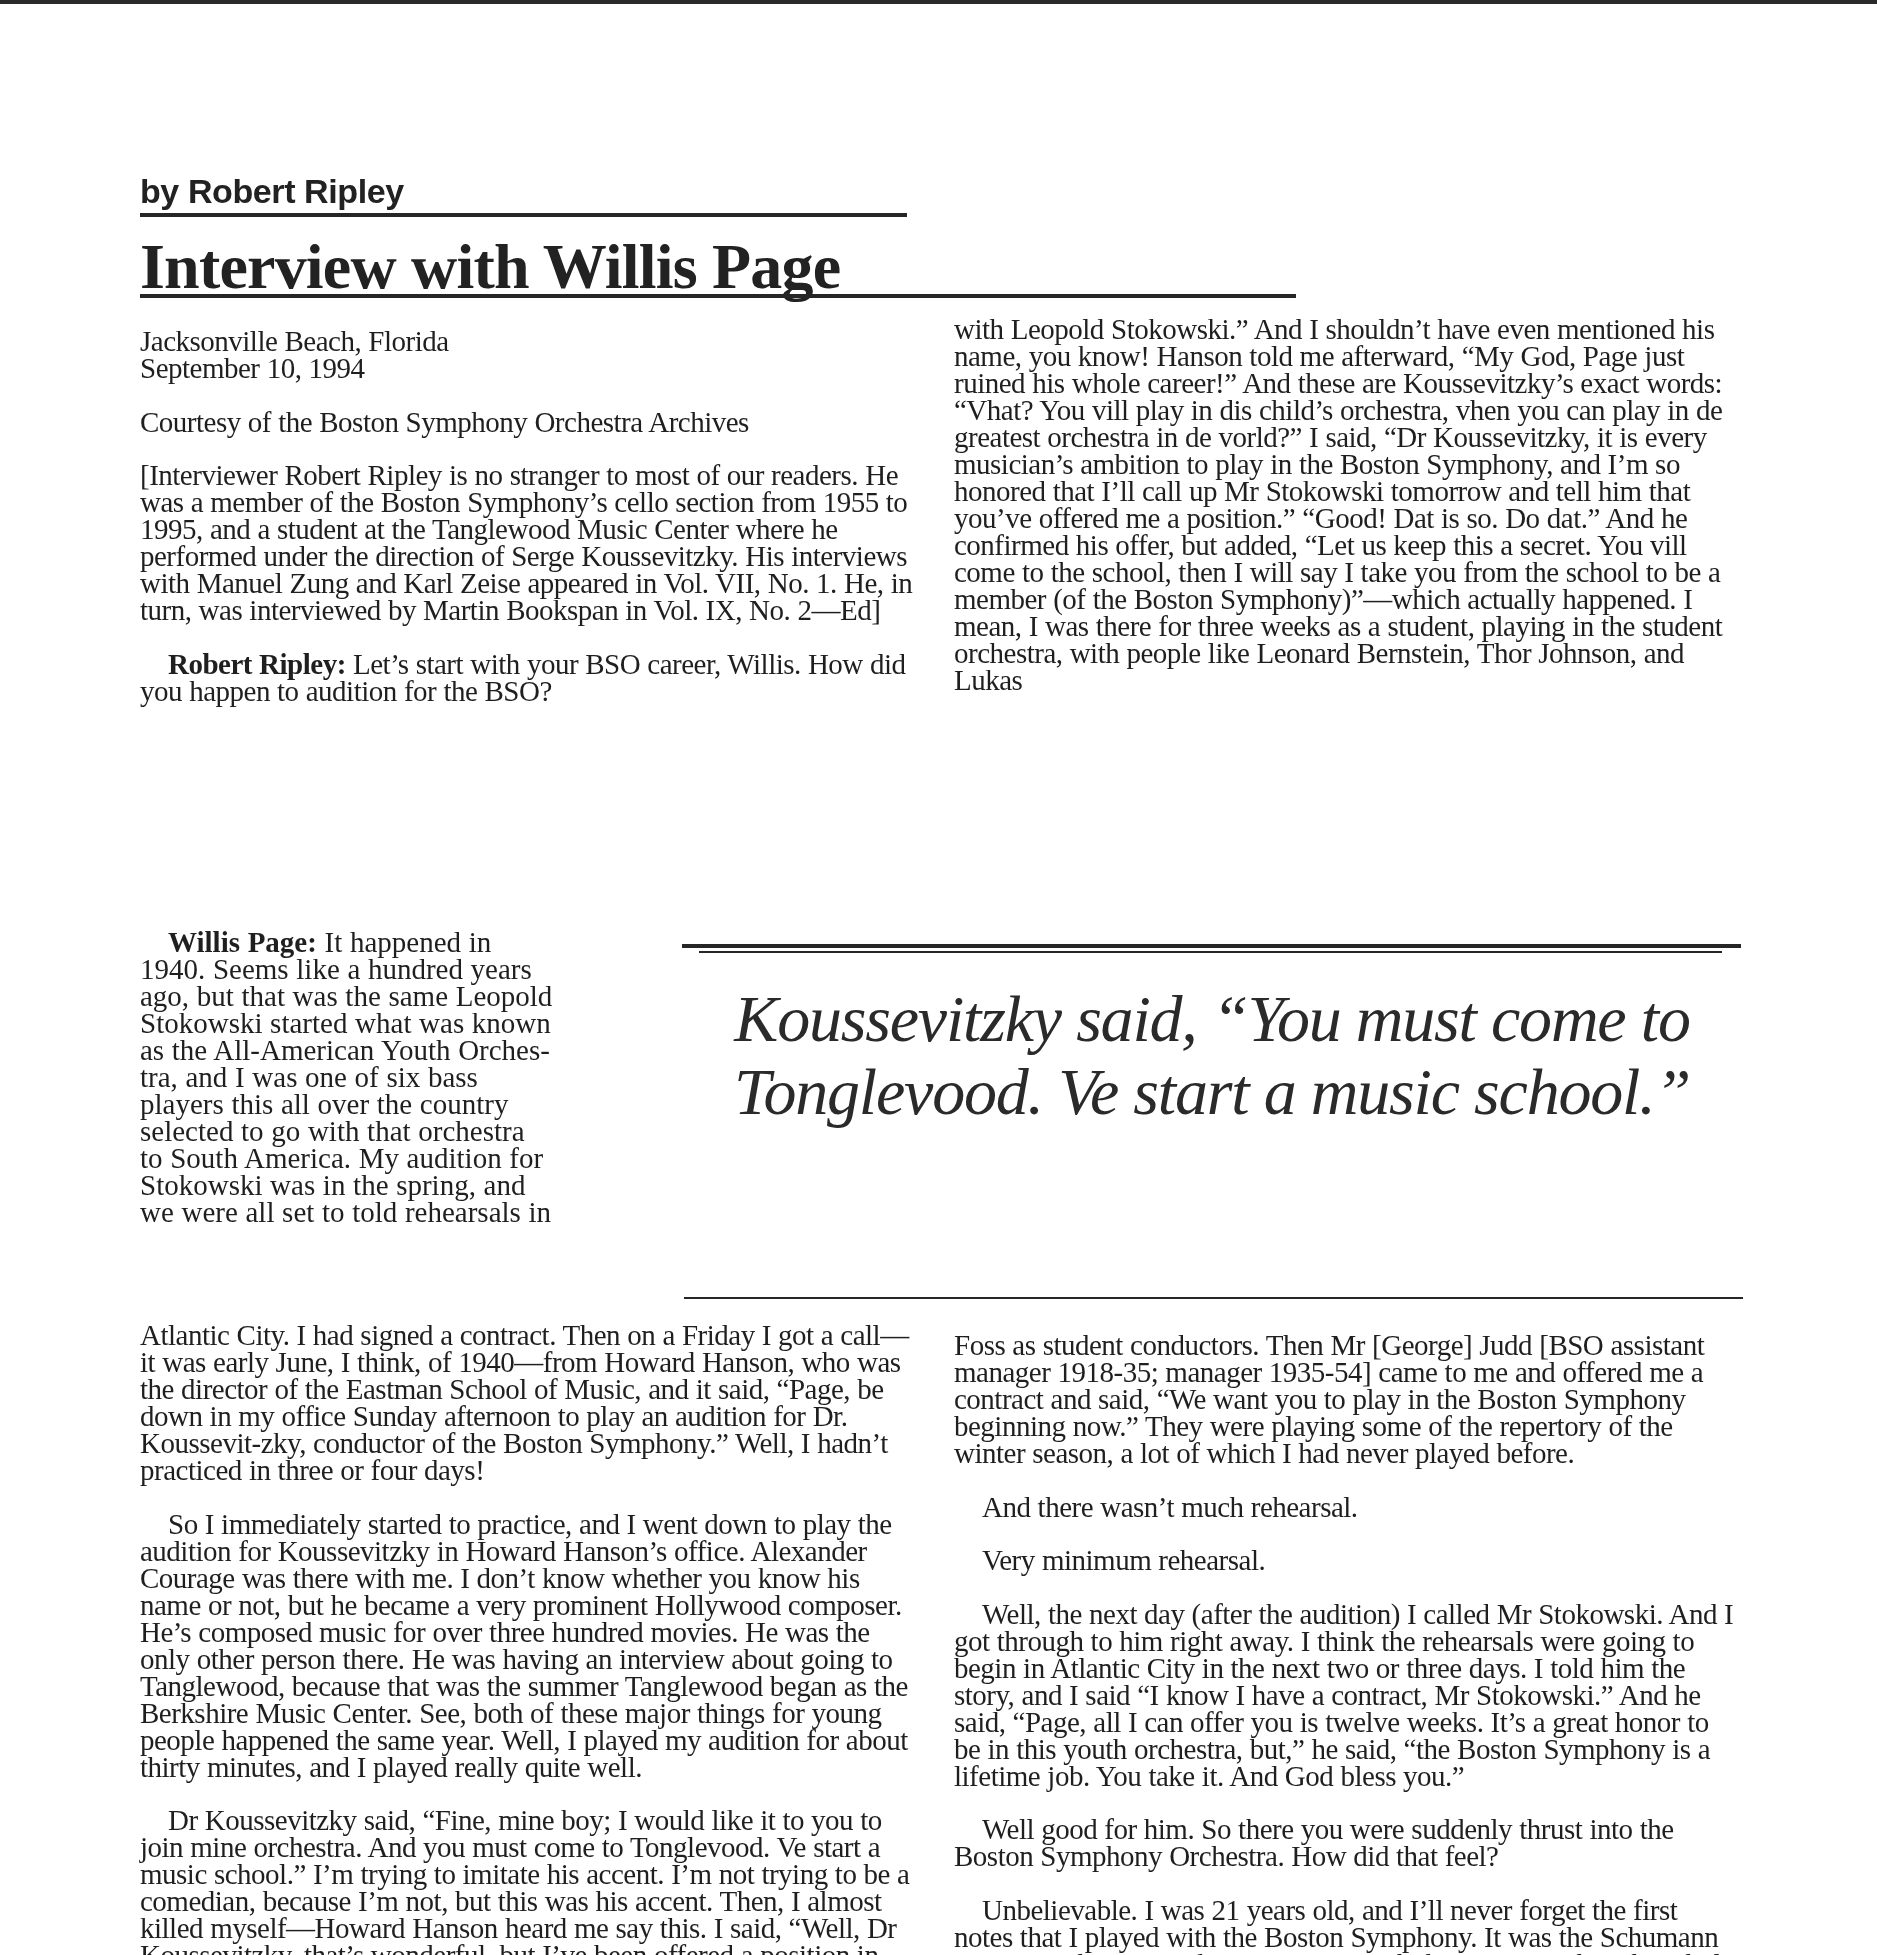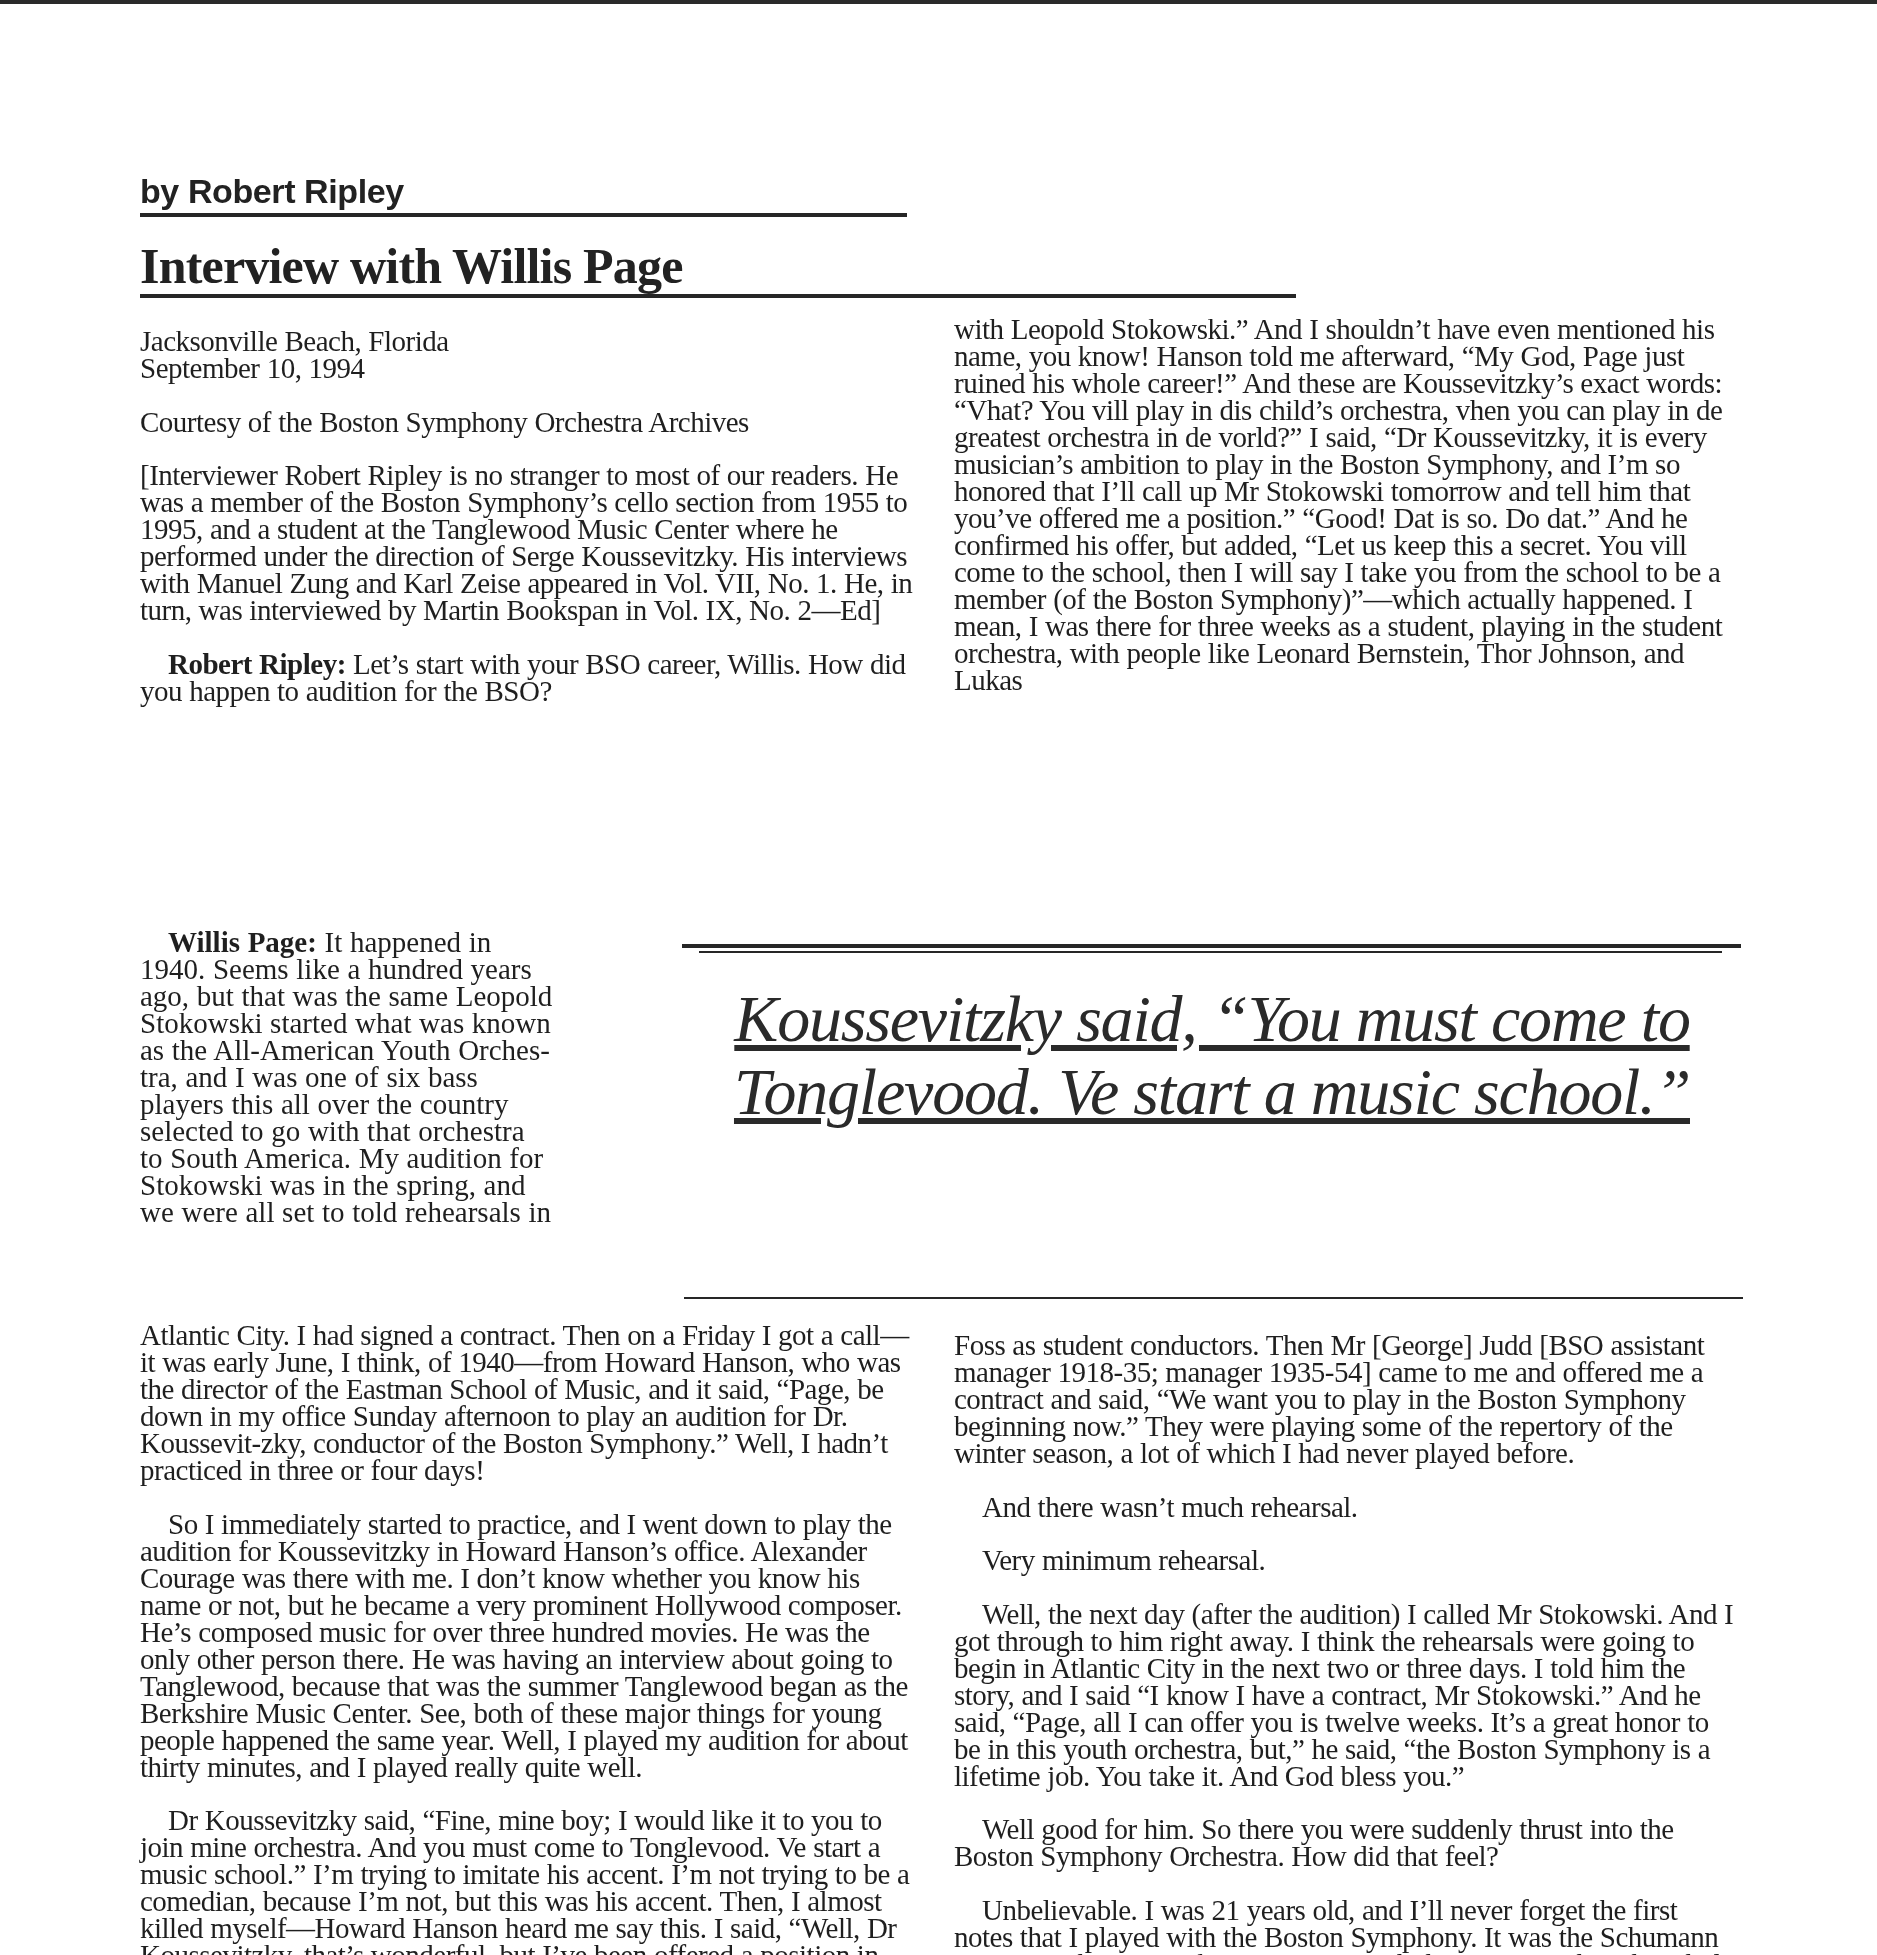--- a/index.html
+++ b/index.html
@@ -10,39 +10,39 @@
   }
   .top-border { position:absolute; left:0; top:0; width:1877px; height:3.9px; background:#2a2a2a; }
   .rule { position:absolute; background:#262626; }
   .byline {
     position:absolute; left:140px; top:172px;
     font-family:Liberation Sans, sans-serif; font-size:34px; line-height:39px;
     font-weight:bold; letter-spacing:-0.4px; color:#222;
   }
   .title {
     position:absolute; left:140px; top:239px;
-    font-family:"Liberation Serif", serif; font-size:50px; line-height:55px;
+    font-family:"Liberation Serif", serif; font-size:64px; line-height:55px;
     font-weight:bold; letter-spacing:-0.8px; color:#222;
   }
   .block {
     position:absolute;
     font-family:"Liberation Serif", serif;
     font-size:29px; line-height:27px; color:#1f1f1f;
     letter-spacing:-0.5px; word-spacing:0.4px;
   }
   .block p { margin:0; }
   .gap { margin-top:26.6px !important; }
   .indent { text-indent:28px; }
   .ital { }
   .b { font-weight:bold; }
   .pull {
     position:absolute; left:682px; top:982px; width:1060px;
     text-align:center;
     font-family:"Liberation Serif", serif; font-style:italic;
-    font-size:66px; line-height:73px; color:#2a2a2a; letter-spacing:-1.2px;text-decoration:underline;
+    font-size:66px; line-height:73px; color:#2a2a2a; letter-spacing:-1.2px;
   }
 </style>
 </head>
 <body>
 
 <div class="top-border"></div>
 
 <div class="byline">by Robert Ripley</div>
 <div class="rule" style="left:140px; top:213px; width:767px; height:4.3px;"></div>
 

